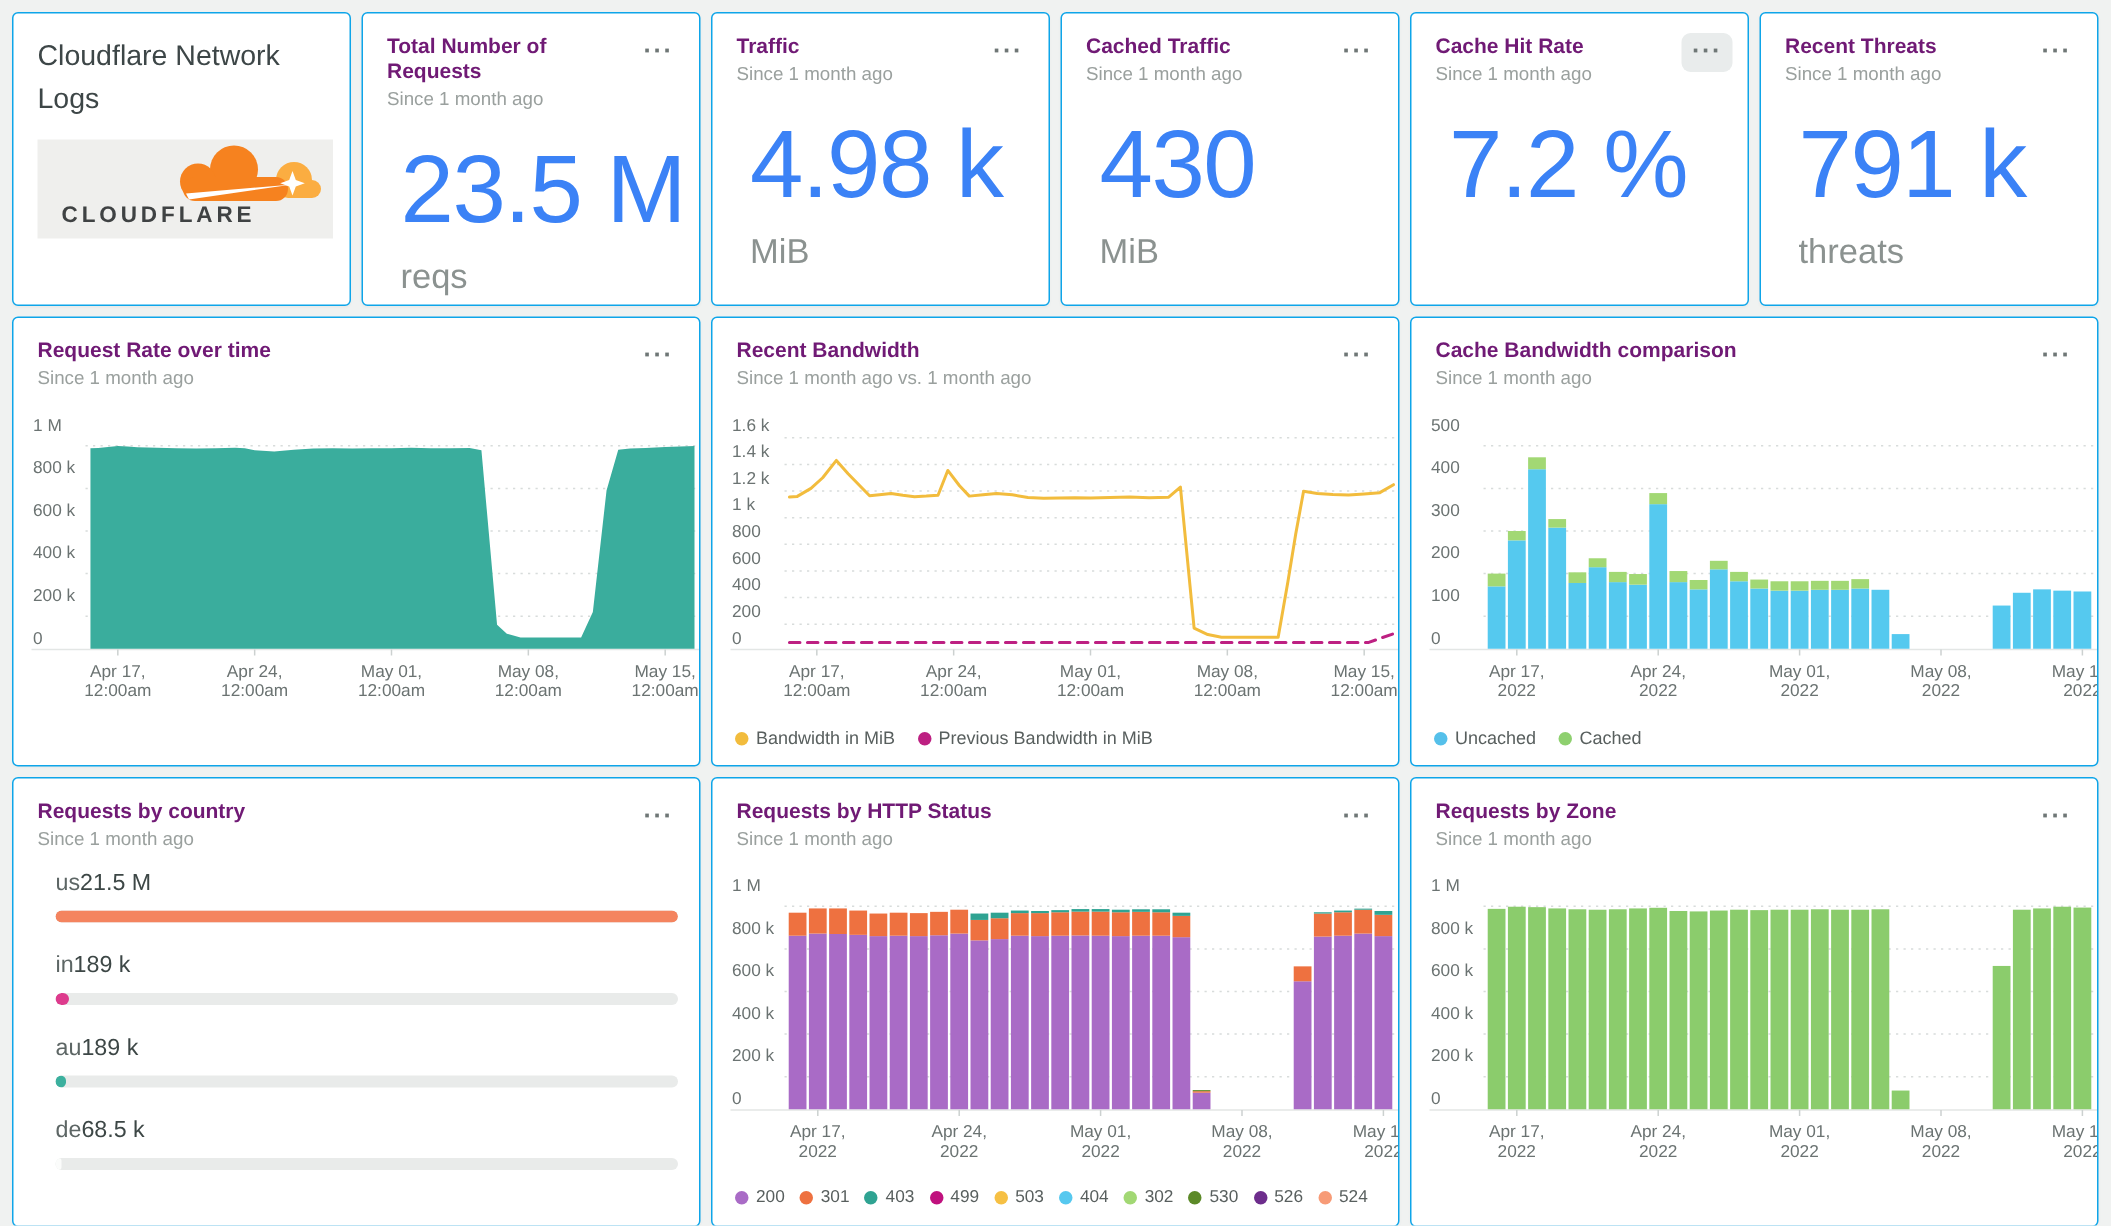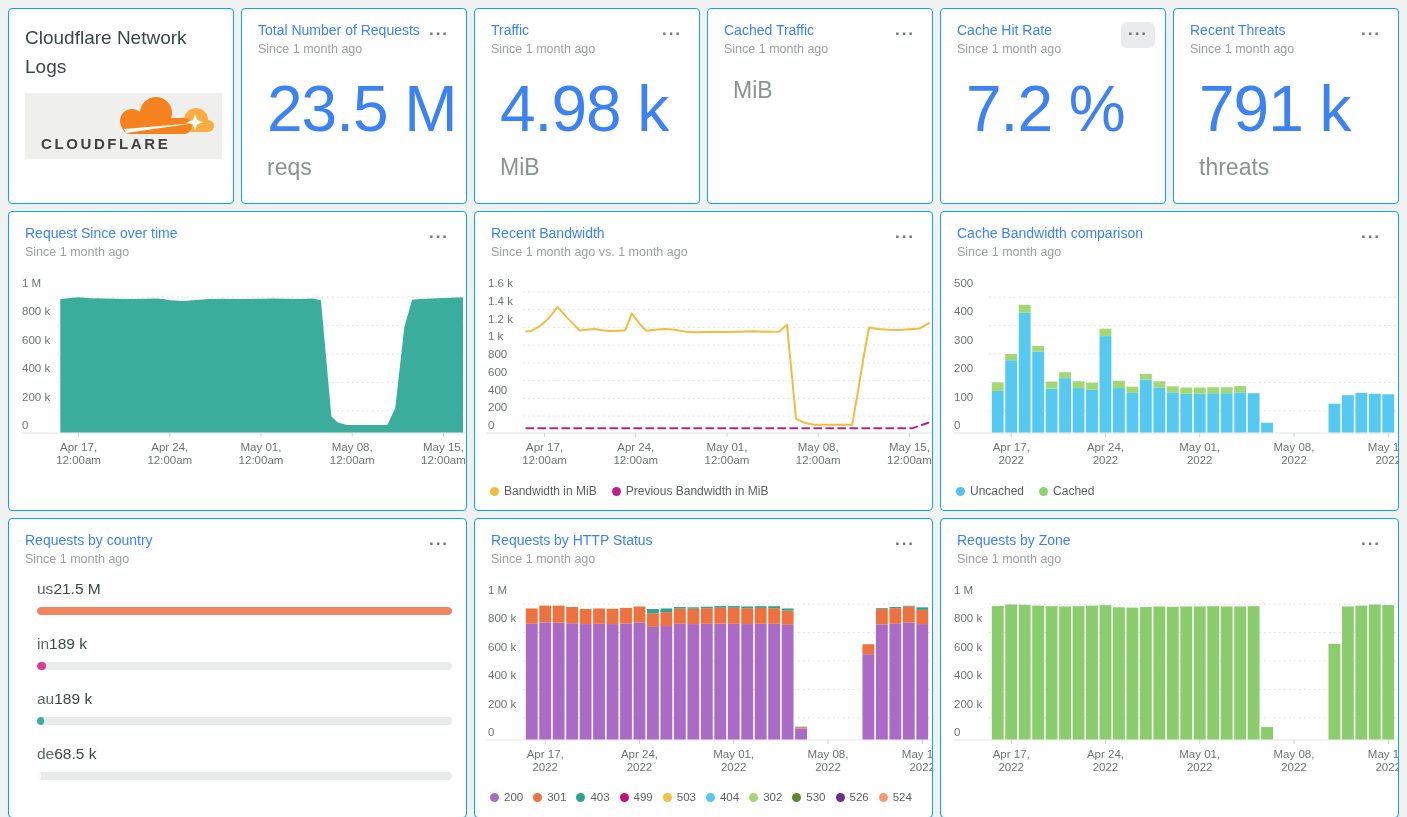--- a/index.html
+++ b/index.html
@@ -26,21 +26,21 @@
     position: relative;
   }
   .span2 { grid-column: span 2; }
 
   .panel-head {
     display: flex;
     justify-content: space-between;
     align-items: flex-start;
     padding: 13px 10px 0 16px;
   }
-  .p-title { font-size: 14px; font-weight: 400; color: #3b82f6; line-height: 17px; }
+  .p-title { font-size: 14px; font-weight: 700; color: #701a75; line-height: 17px; }
   .p-sub   { font-size: 12.5px; color: #9aa09e; margin-top: 3px; }
   .menu-btn {
     font-size: 17px; font-weight: 700; color: #6f7776;
     letter-spacing: 1px; line-height: 8px;
     padding: 8px 7px 10px 7px; border-radius: 6px; cursor: pointer;
     user-select: none;
   }
   .menu-btn.active { background: #e9ecec; }
 
   
@@ -132,20 +132,21 @@
 
   <div class="panel">
     <div class="panel-head">
       <div>
         <div class="p-title">Cached Traffic</div>
         <div class="p-sub">Since 1 month ago</div>
       </div>
       <div class="menu-btn">···</div>
     </div>
     <div class="stat-body">
+      <div class="stat-value">430</div>
       <div class="stat-unit">MiB</div>
     </div>
   </div>
 
   <div class="panel">
     <div class="panel-head">
       <div>
         <div class="p-title">Cache Hit Rate</div>
         <div class="p-sub">Since 1 month ago</div>
       </div>
@@ -166,21 +167,21 @@
     </div>
     <div class="stat-body">
       <div class="stat-value">791 k</div>
       <div class="stat-unit">threats</div>
     </div>
   </div>
 
   <div class="panel span2">
     <div class="panel-head">
       <div>
-        <div class="p-title">Request Since over time</div>
+        <div class="p-title">Request Rate over time</div>
         <div class="p-sub">Since 1 month ago</div>
       </div>
       <div class="menu-btn">···</div>
     </div>
     <div class="chart"><svg width="457" height="213">
           <line x1="48" y1="32.2" x2="455" y2="32.2" stroke="#d8dcdb" stroke-width="1" stroke-dasharray="1.5,3.5"></line>
           <line x1="48" y1="60.60000000000001" x2="455" y2="60.60000000000001" stroke="#d8dcdb" stroke-width="1" stroke-dasharray="1.5,3.5"></line>
           <line x1="48" y1="89" x2="455" y2="89" stroke="#d8dcdb" stroke-width="1" stroke-dasharray="1.5,3.5"></line>
           <line x1="48" y1="117.4" x2="455" y2="117.4" stroke="#d8dcdb" stroke-width="1" stroke-dasharray="1.5,3.5"></line>
           <line x1="48" y1="145.8" x2="455" y2="145.8" stroke="#d8dcdb" stroke-width="1" stroke-dasharray="1.5,3.5"></line>

